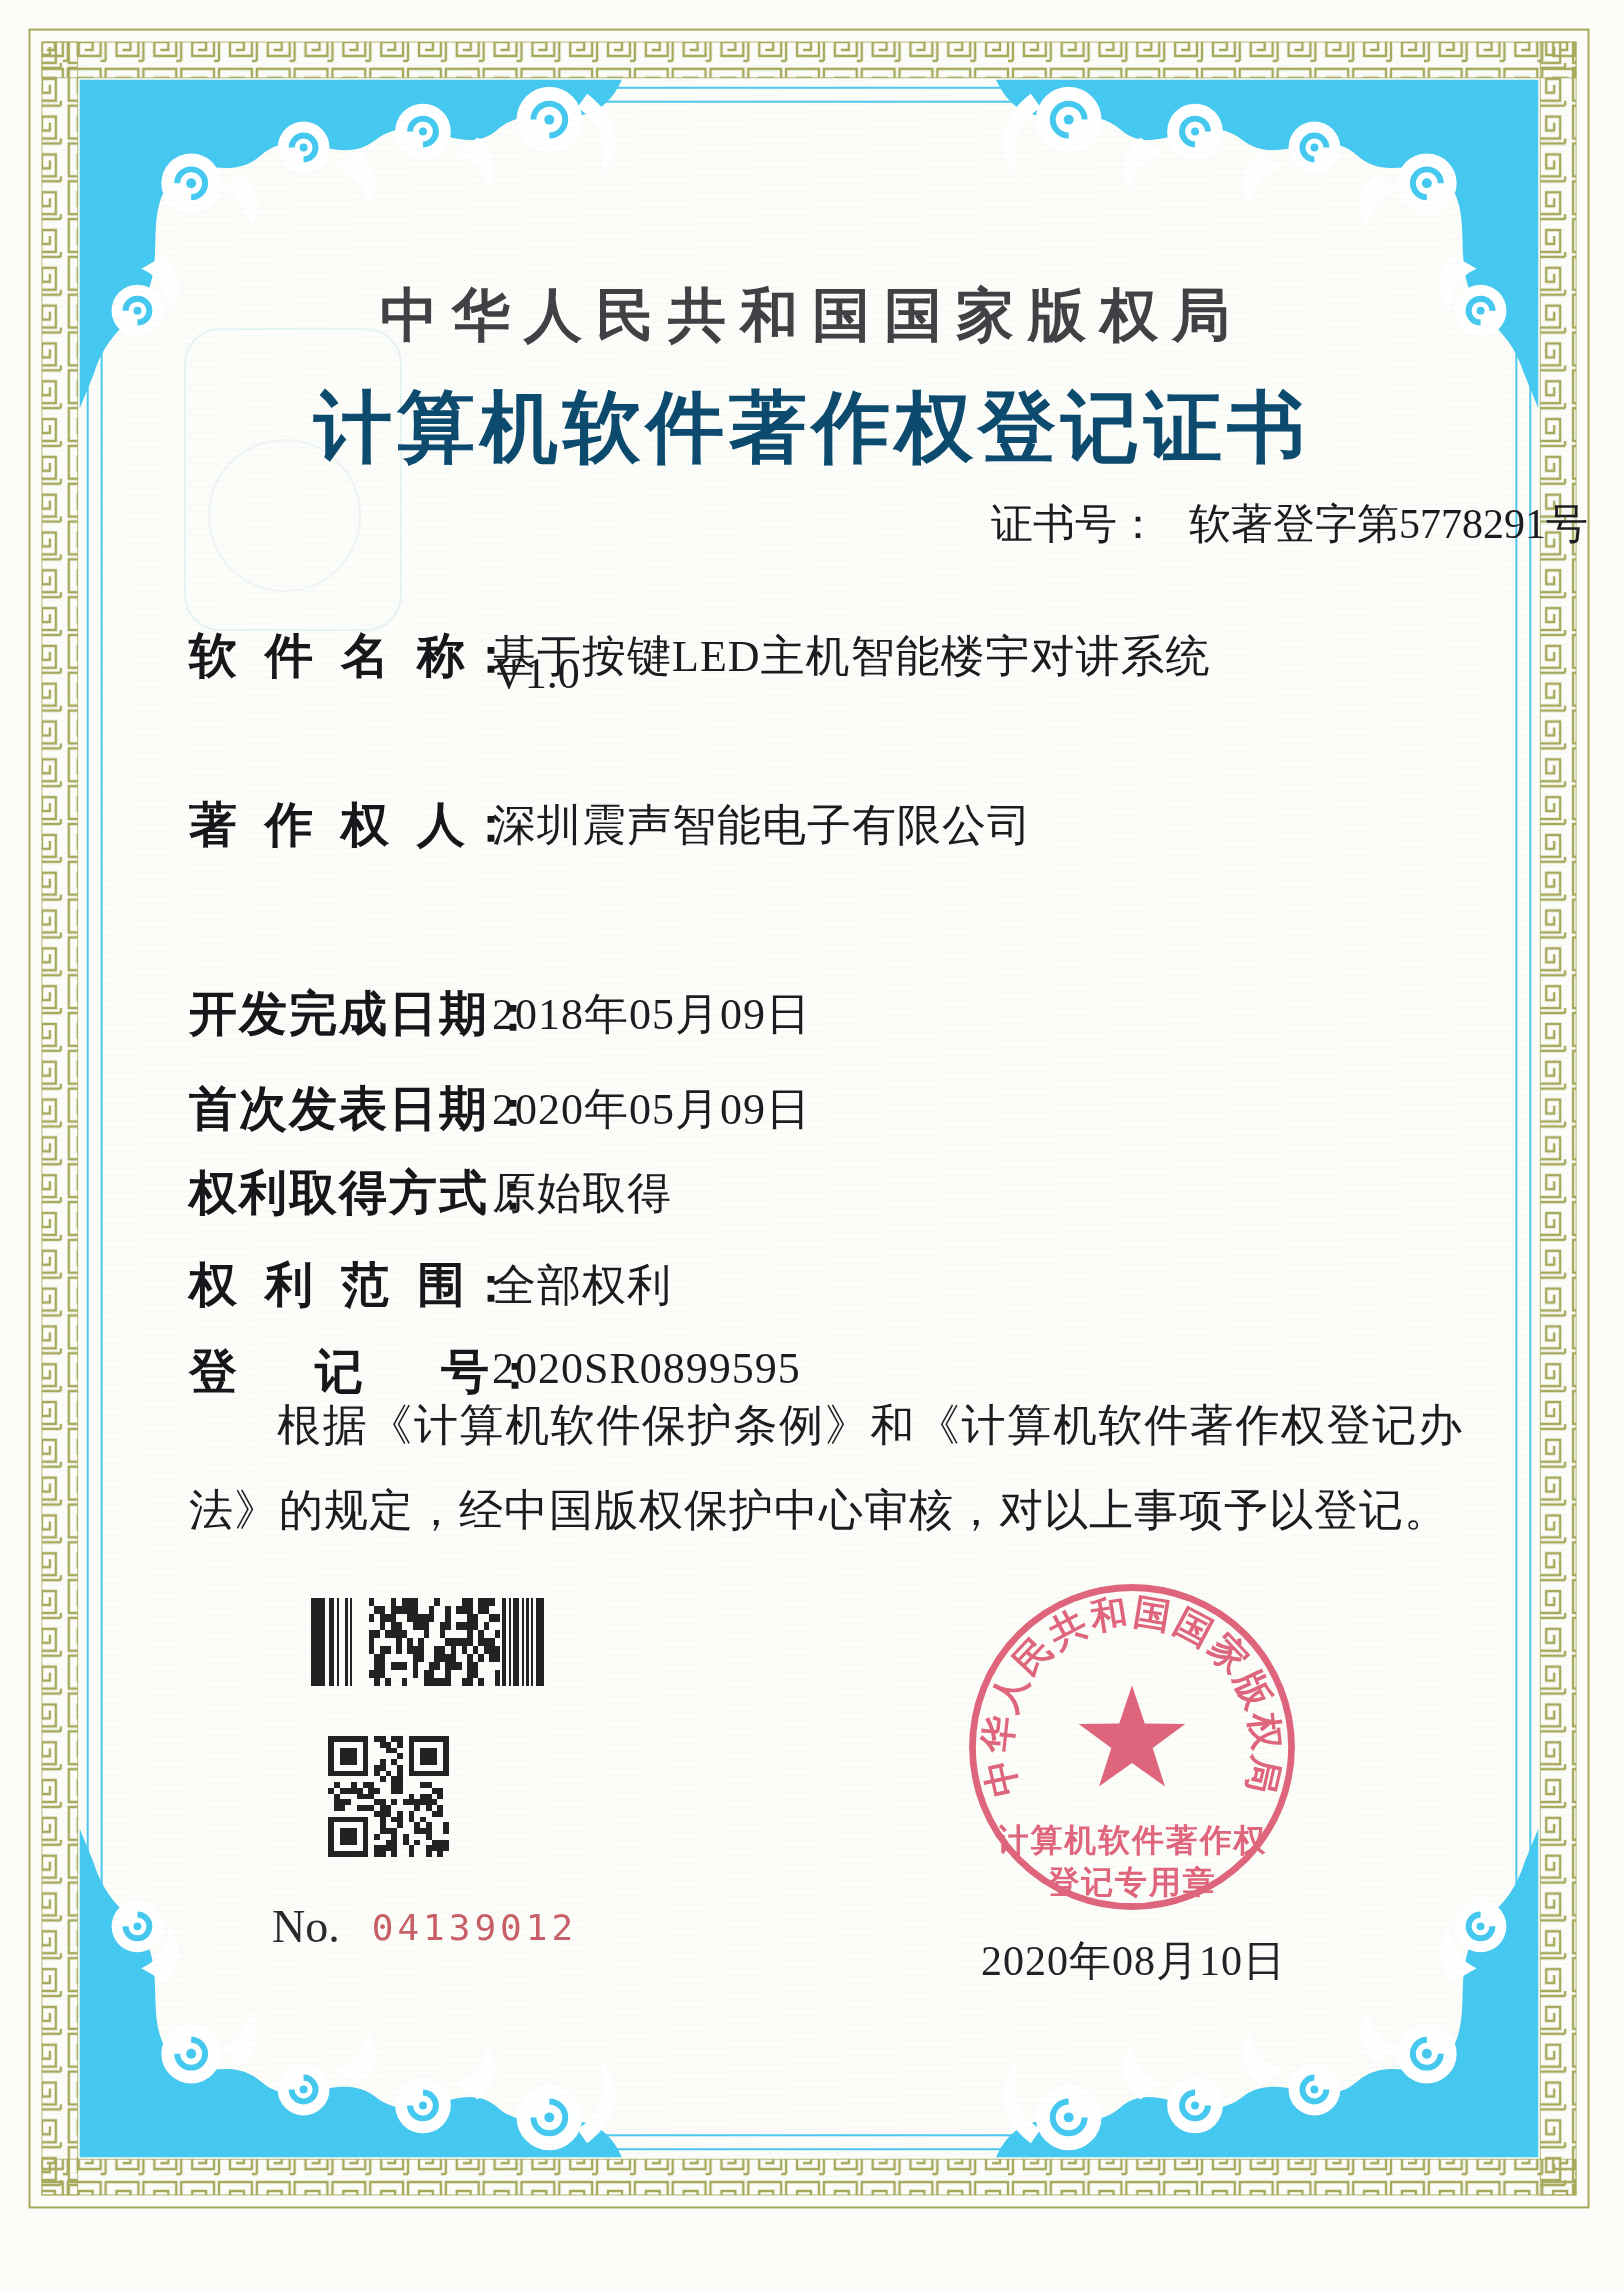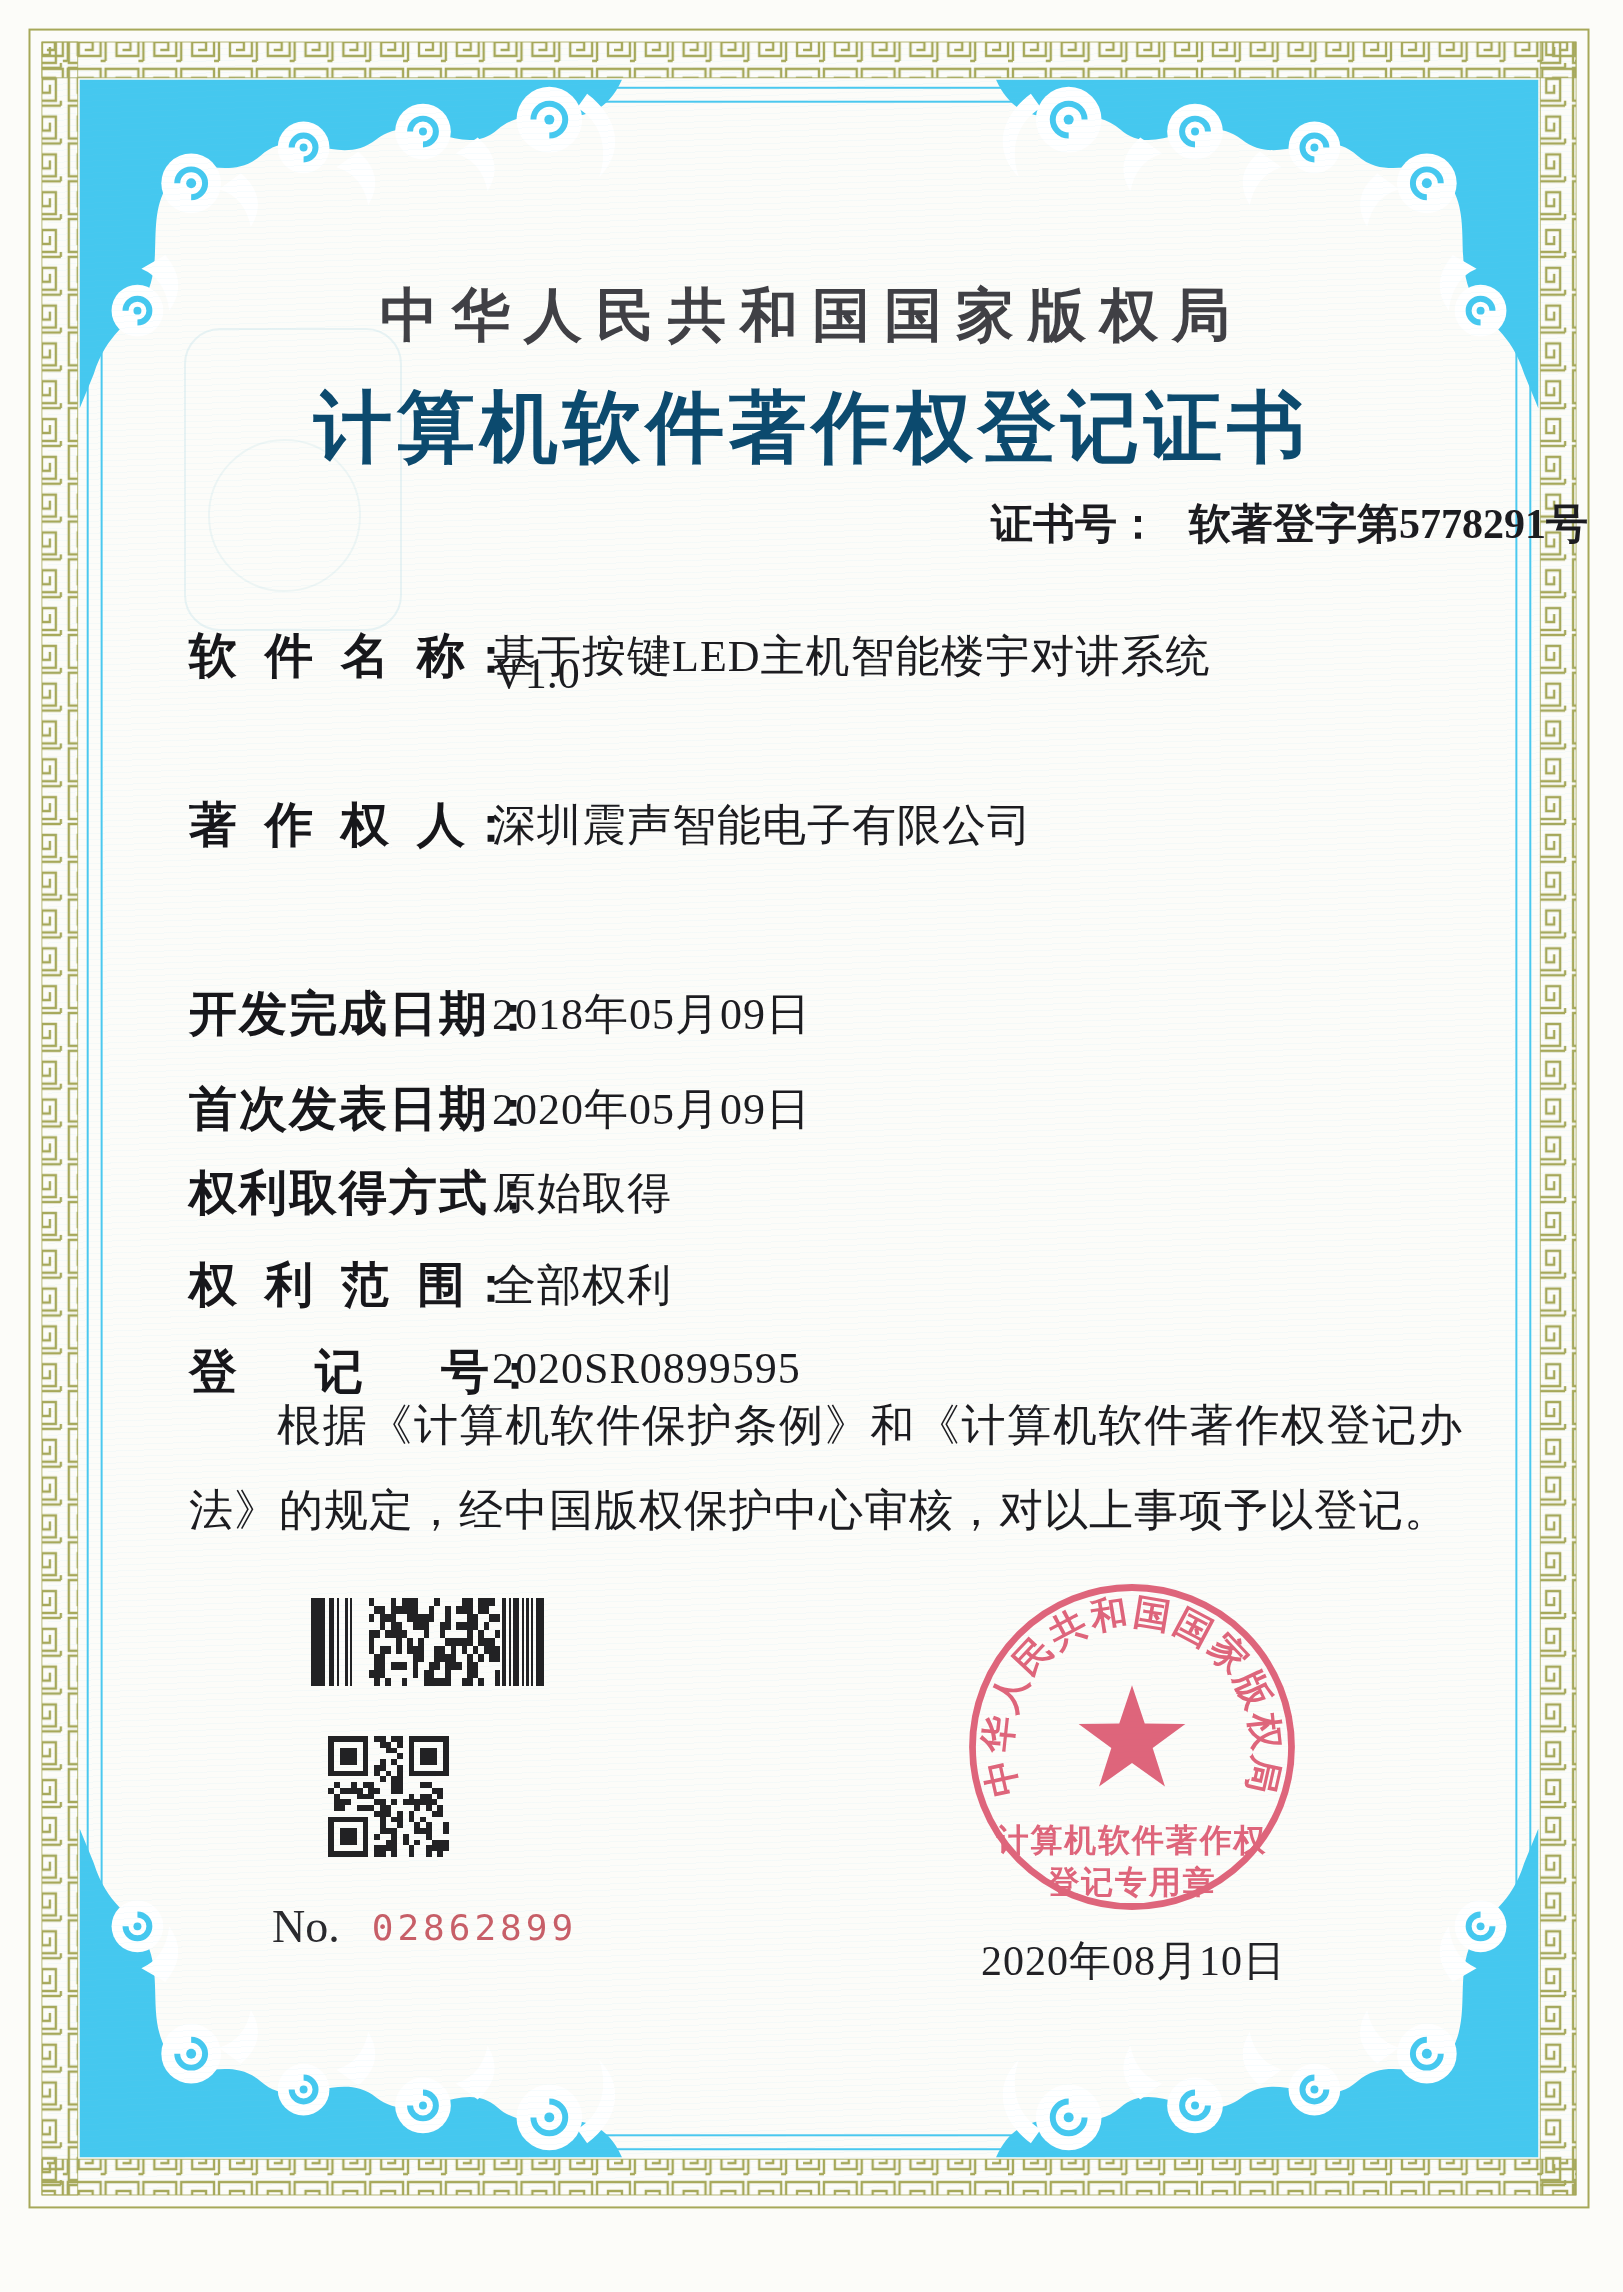--- a/index.html
+++ b/index.html
@@ -28,21 +28,21 @@
   }
   .authority{
     position:absolute;left:0;top:277px;width:1624px;text-align:center;
     font-size:58px;font-weight:bold;letter-spacing:14px;color:#404045;
   }
   .doc-title{
     position:absolute;left:0;top:376px;width:1624px;text-align:center;
     font-size:78px;font-weight:bold;letter-spacing:5px;color:#0c4a6e;
   }
   .certno{
-    position:absolute;left:991px;top:496px;font-size:42px;font-weight:bold;
+    position:absolute;left:991px;top:496px;font-size:42px;font-weight:normal;
     display:flex;gap:30px;white-space:nowrap;color:#1c1c20;
   }
   .row{position:absolute;left:189px;height:62px;white-space:nowrap;margin-top:42px;}
   .row .lab{font-size:48px;font-weight:bold;letter-spacing:2px;color:#17171b;}
   .row .val{position:absolute;left:303px;top:3px;font-size:44px;letter-spacing:1px;color:#1c1c20;}
   .val-line{position:absolute;left:493px;font-size:44px;color:#1c1c20;}
   .law{
     position:absolute;left:189px;top:1383px;width:1274px;margin:0;
     font-size:44px;line-height:85px;letter-spacing:1px;text-align:justify;
     text-indent:88px;color:#1c1c20;
@@ -546,21 +546,21 @@
       <rect x="8" y="20" width="1" height="1" fill="#222224"></rect>
       <rect x="9" y="20" width="1" height="1" fill="#222224"></rect>
       <rect x="11" y="20" width="1" height="1" fill="#222224"></rect>
       <rect x="14" y="20" width="1" height="1" fill="#222224"></rect>
       <rect x="17" y="20" width="1" height="1" fill="#222224"></rect>
       <rect x="19" y="20" width="1" height="1" fill="#222224"></rect>
     </svg>
 
   <div class="serial">
     <span class="no">No.</span>
-    <span class="num">02862899</span>
+    <span class="num">04139012</span>
   </div>
 
   <svg class="seal" width="348" height="348" viewBox="0 0 360 360">
     <defs>
       <path id="sealArc" d="M65.8,233.2 A126,126 0 1 1 294.2,233.2" fill="none"></path>
     </defs>
     <circle cx="180" cy="180" r="165" fill="none" stroke="#dc5a72" stroke-width="7"></circle>
     <polygon fill="#dc5a72" points="180,116 193.2,155.8 235.2,156.1 201.4,181 214.1,220.9 180,196.5 145.9,220.9 158.6,181 124.8,156.1 166.8,155.8"></polygon>
     <text font-size="38" fill="#dc5a72" letter-spacing="3" font-family="Liberation Serif, DejaVu Serif, serif" font-weight="bold">
       <textPath href="#sealArc" startOffset="50%" text-anchor="middle">中华人民共和国国家版权局</textPath>

